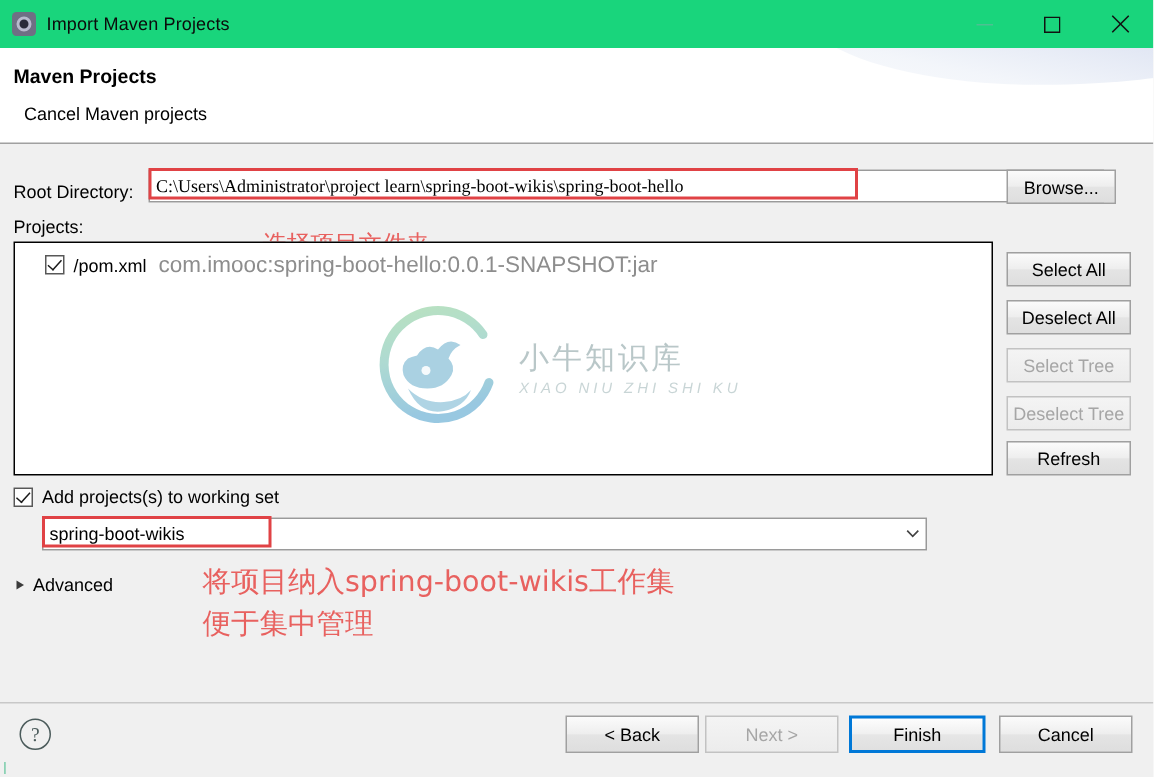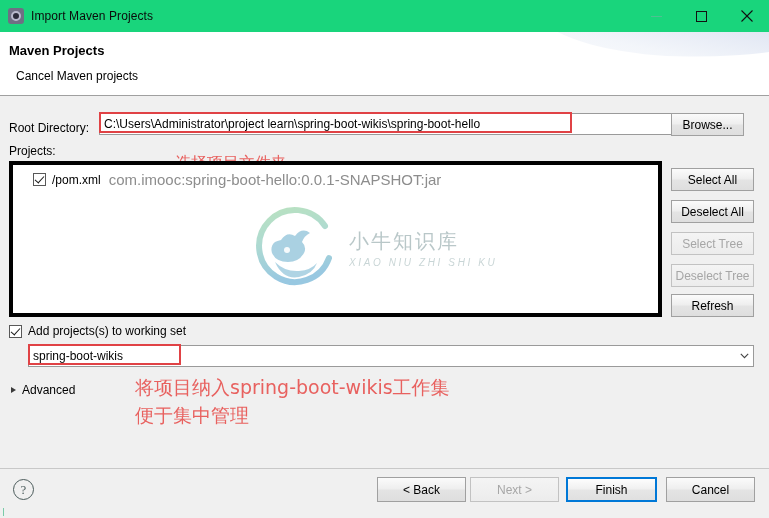--- a/index.html
+++ b/index.html
@@ -193,21 +193,21 @@
   }
   .btn.default {
     border: 2px solid #0078d7;
     background: linear-gradient(#fdfdfd, #f0f0f0 48%, #e6e6e6 52%, #e0e0e0);
   }
 
   
   .listbox {
     position: absolute;
     background: #ffffff;
-    border: 4px solid #000000;
+    border: 1px solid #000000;
     box-sizing: border-box;
     overflow: hidden;
     text-decoration: underline;
   }
   .tree-row {
     position: absolute;
     left: 20px; top: 6px;
     display: flex;
     align-items: center;
     white-space: nowrap;
@@ -360,21 +360,21 @@
   <div class="header">
     <div class="header-swoosh"></div>
     <div class="header-title">Maven Projects</div>
     <div class="header-sub">Cancel Maven projects</div>
   </div>
 
   <div class="body">
 
     <div class="lbl" style="left:9px; top:25px;">Root Directory:</div>
 
-    <div class="combo" style="left:99px; top:17px; width:637px; height:22px;">
+    <div class="combo" style="left:99px; top:17px; width:637px; height:22px;font-family:Liberation Serif, serif;">
       <div class="combo-text" title="C:\Users\Administrator\project learn\spring-boot-wikis\spring-boot-hello">C:\Users\Administrator\project learn\spring-boot-wikis\spring-boot-hello</div>
       <div class="combo-arrow">
         <svg width="9" height="6" viewBox="0 0 9 6">
           <polyline points="0.8,0.8 4.5,4.6 8.2,0.8" fill="none" stroke="#444" stroke-width="1.1"></polyline>
         </svg>
       </div>
     </div>
     <div class="redbox" style="left:99px; top:16px; width:473px; height:21px;"></div>
 
     <div class="btn" style="left:671px; top:17px; width:73px; height:23px;">Browse...</div>
@@ -415,21 +415,21 @@
     <div class="btn" style="left:671px; top:104px; width:83px; height:23px;">Deselect All</div>
     <div class="btn disabled" style="left:671px; top:136px; width:83px; height:23px;">Select Tree</div>
     <div class="btn disabled" style="left:671px; top:168px; width:83px; height:23px;">Deselect Tree</div>
     <div class="btn" style="left:671px; top:198px; width:83px; height:23px;">Refresh</div>
 
     <div class="chkline" style="left:9px; top:228px;">
       <div class="chk checked"></div>
       <div class="lbltxt">Add projects(s) to working set</div>
     </div>
 
-    <div class="combo" style="left:28px; top:249px; width:726px; height:22px;">
+    <div class="combo" style="left:28px; top:249px; width:590px; height:22px;">
       <div class="combo-text">spring-boot-wikis</div>
       <div class="combo-arrow">
         <svg width="9" height="6" viewBox="0 0 9 6">
           <polyline points="0.8,0.8 4.5,4.6 8.2,0.8" fill="none" stroke="#444" stroke-width="1.1"></polyline>
         </svg>
       </div>
     </div>
     <div class="redbox" style="left:28px; top:248px; width:153px; height:21px;"></div>
 
     <div class="twisty" style="left:11px; top:287px;">

